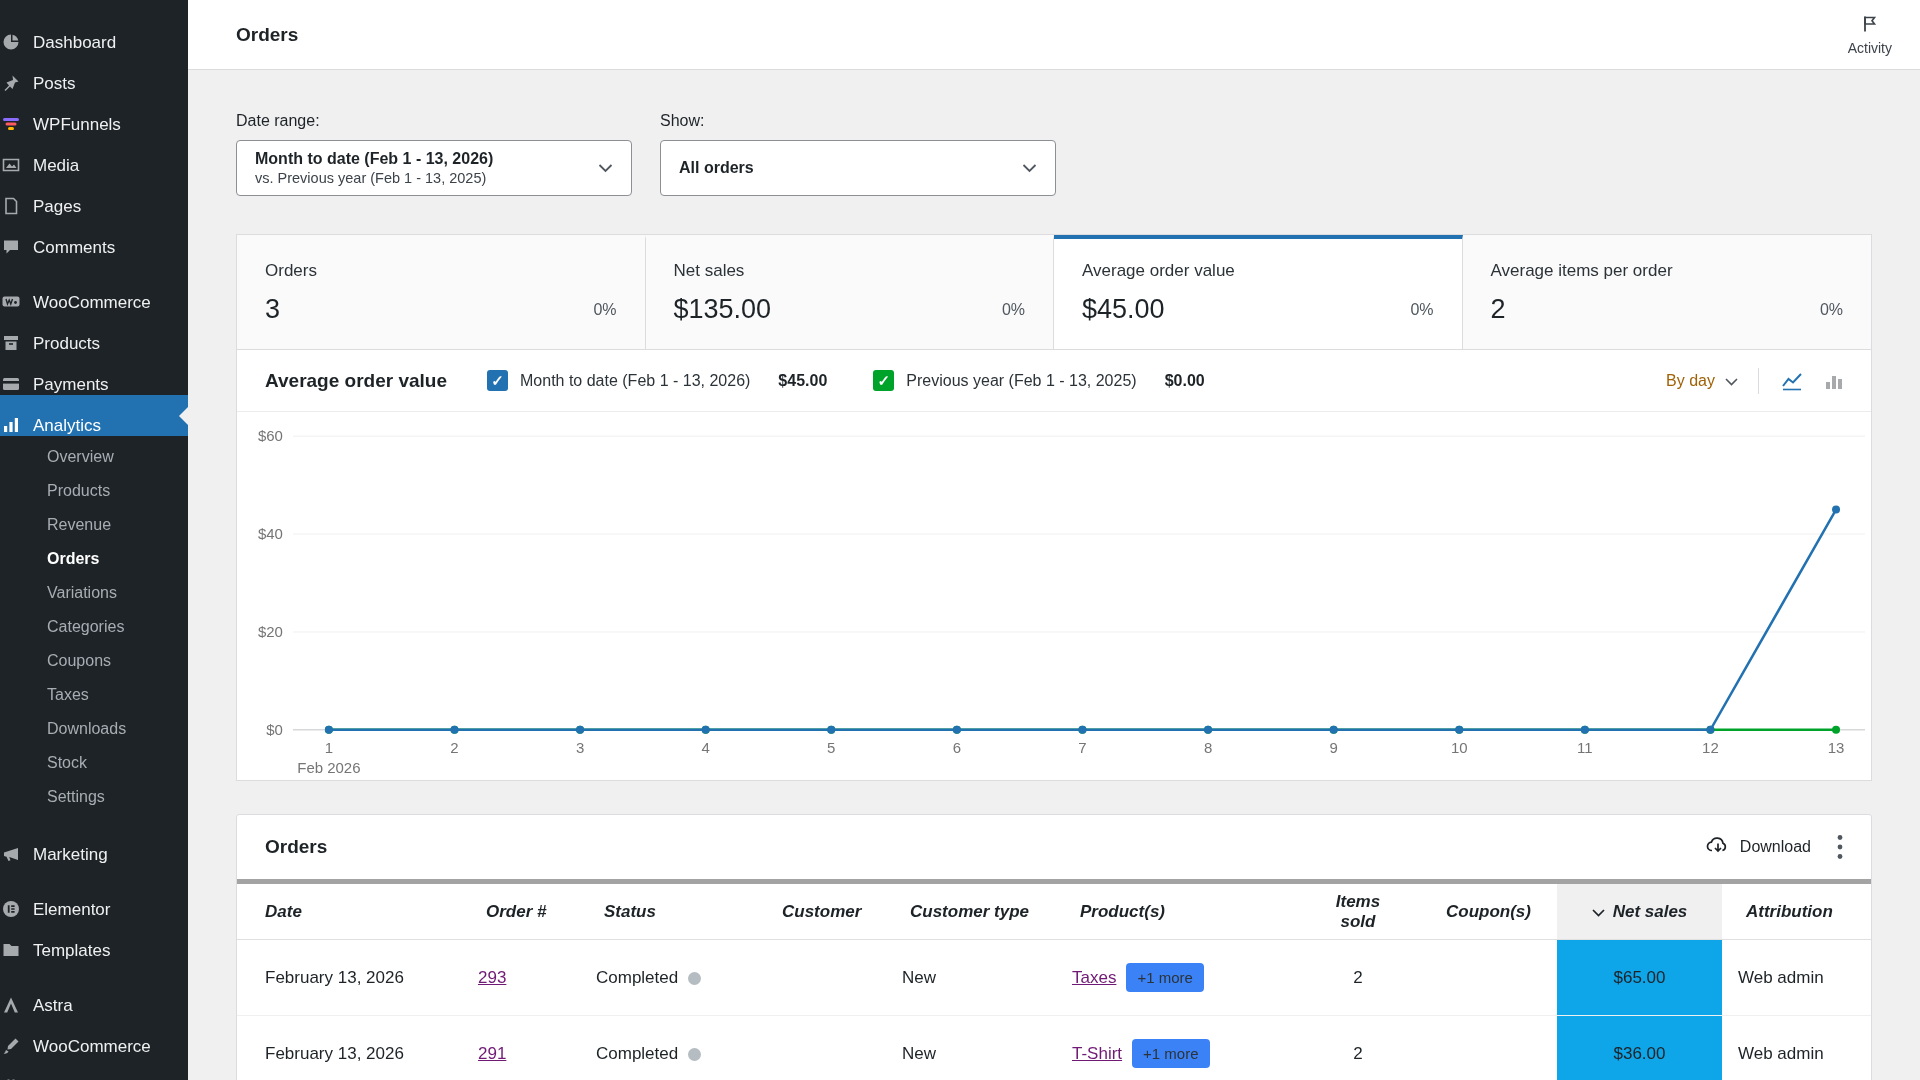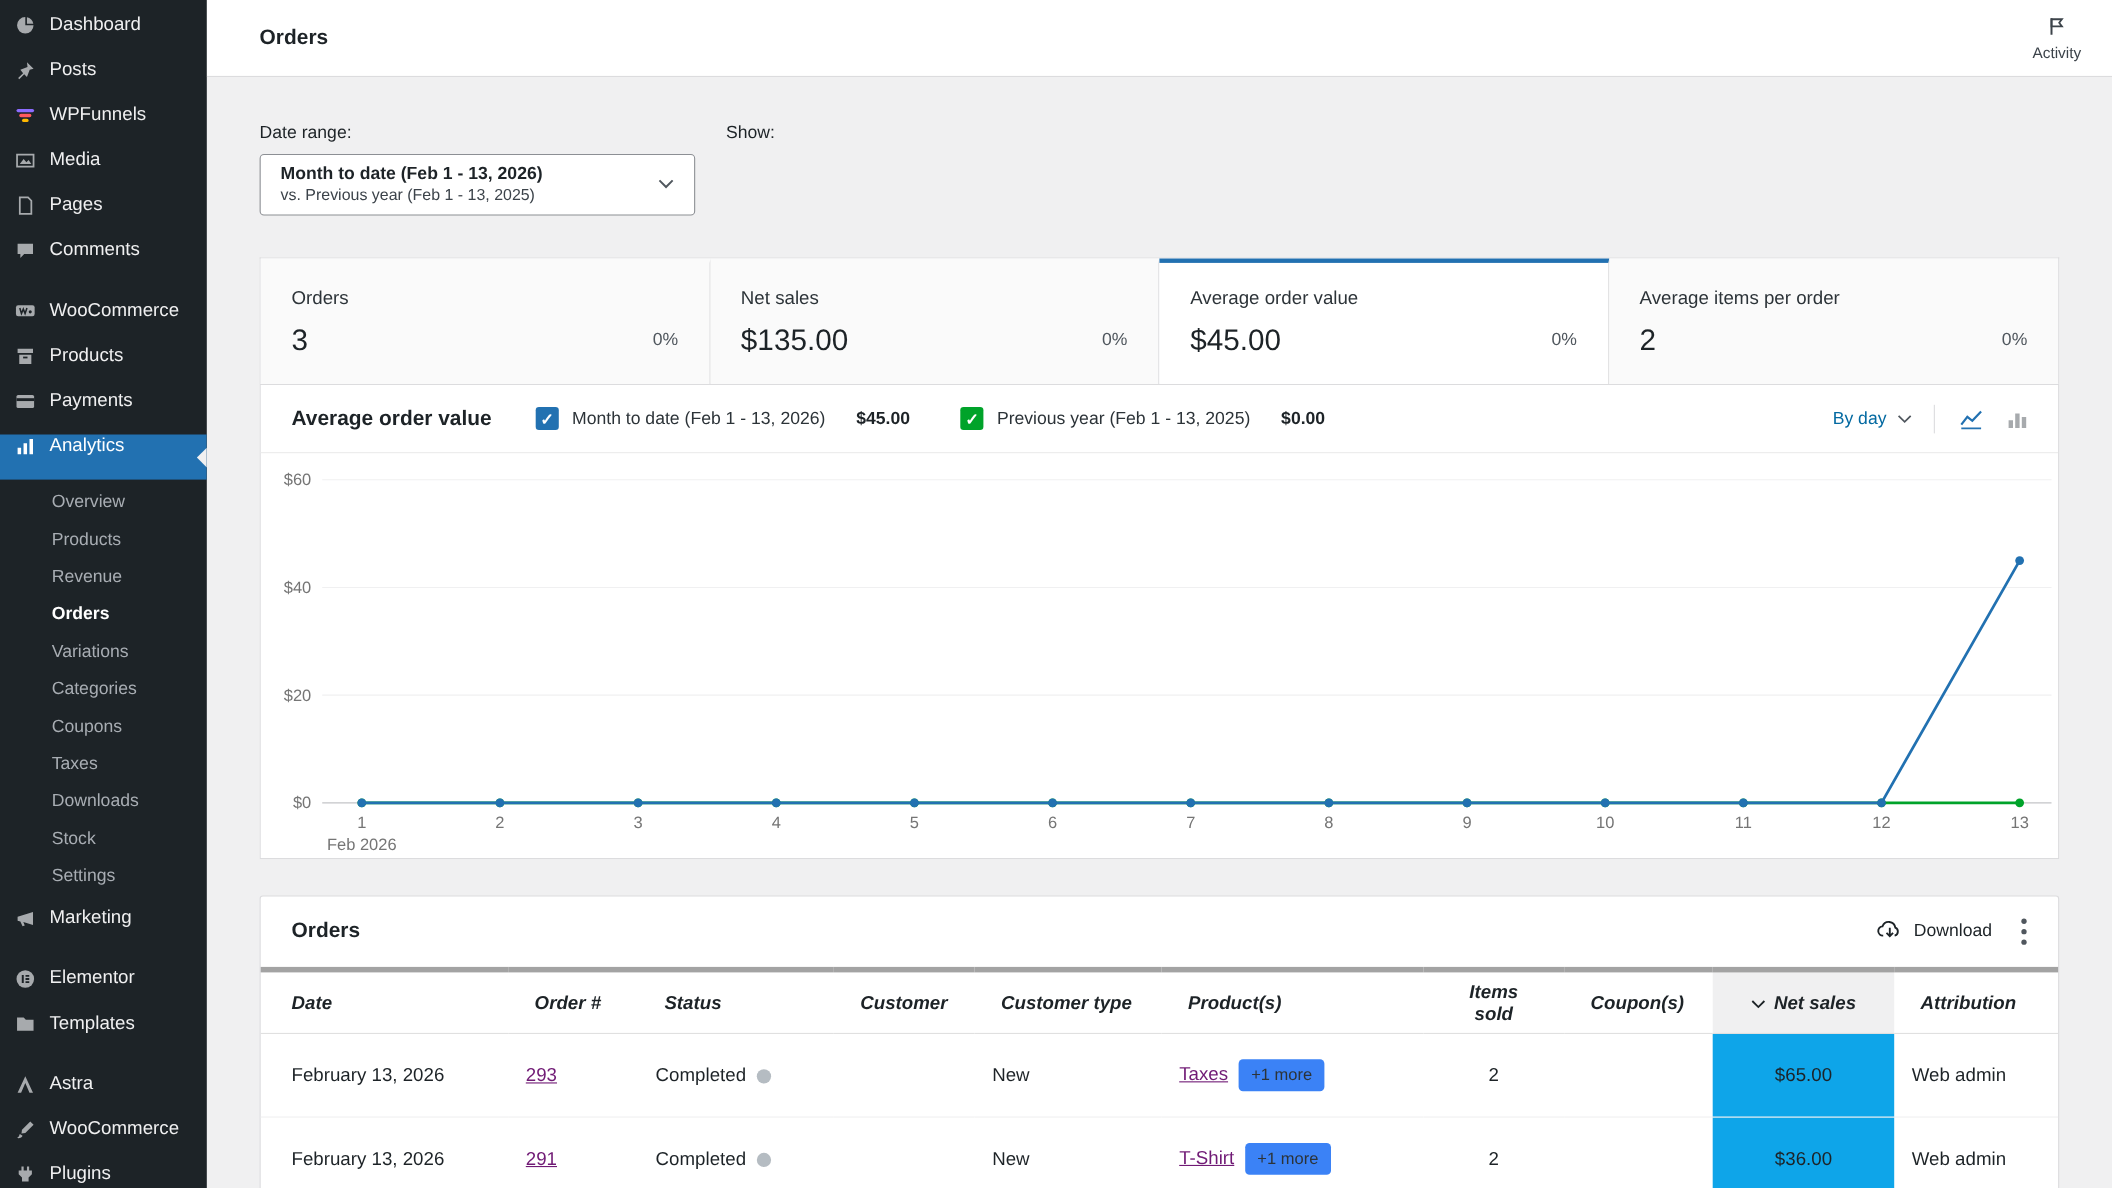--- a/index.html
+++ b/index.html
@@ -2,21 +2,21 @@
 <html><head>
 <meta charset="utf-8">
 <style>
   * { margin:0; padding:0; box-sizing:border-box; }
   html,body { width:1920px; height:1080px; overflow:hidden; }
   body { font-family:"Liberation Sans", sans-serif; background:#f0f0f1; color:#1d2327; font-size:16px; }
   .app { display:flex; width:100%; height:100%; }
 
   
   .sidebar { width:188px; min-width:188px; background:#1d2327; color:#f0f0f1; padding-top:12px; overflow:hidden; }
-  .menu-item { display:flex; align-items:flex-start; gap:11px; height:41px; padding:0 12px; font-size:17px; color:#f0f0f1; cursor:pointer; position:relative; }
+  .menu-item { display:flex; align-items:flex-end; gap:11px; height:41px; padding:0 0; font-size:17px; color:#f0f0f1; cursor:pointer; position:relative; }
   .menu-item .icon { width:22px; height:22px; min-width:22px; color:#a7aaad; display:flex; align-items:center; justify-content:center; }
   .menu-item.active { background:#2271b1; color:#fff; font-weight:400; }
   .menu-item.active .icon { color:#fff; }
   .menu-item.active::after { content:""; position:absolute; right:0; top:50%; transform:translateY(-50%); border:9px solid transparent; border-right-color:#f0f0f1; }
   .group-gap { margin-top:14px; }
   .submenu { padding:4px 0 10px; }
   .submenu-item { display:block; padding:8px 12px 8px 47px; font-size:16px; color:#a8adb3; cursor:pointer; }
   .submenu-item.current { color:#fff; font-weight:700; }
 
   
@@ -45,21 +45,21 @@
 
   
   .chart-panel { background:#fff; border:1px solid #dcdcde; }
   .chart-header { height:62px; display:flex; align-items:center; padding:0 24px; border-bottom:1px solid #ececec; }
   .chart-title { font-size:19px; font-weight:700; margin:0 40px 0 4px; }
   .legend-item { display:flex; align-items:center; margin-right:46px; cursor:pointer; }
   .checkbox { width:21px; height:21px; border-radius:3px; display:flex; align-items:center; justify-content:center; color:#fff; font-size:15px; font-weight:700; margin-right:12px; }
   .legend-label { font-size:16px; color:#2c3338; }
   .legend-value { font-size:16px; font-weight:700; margin-left:28px; color:#1d2327; }
   .chart-controls { margin-left:auto; display:flex; align-items:center; gap:20px; }
-  .interval { display:flex; align-items:center; gap:10px; font-size:16px; color:#0369a1; cursor:pointer; }
+  .interval { display:flex; align-items:center; gap:10px; font-size:16px; color:#a16207; cursor:pointer; }
   .vdiv { width:1px; height:26px; background:#dcdcde; }
   .chart-type { display:flex; gap:16px; align-items:center; }
   .icon-btn { background:none; border:none; cursor:pointer; padding:2px; display:flex; }
   .chart-body { padding:14px 0 2px; }
   .chart-body svg { display:block; width:1632px; height:352px; }
   .axis-label { font-size:15px; fill:#757575; font-family:"Liberation Sans", sans-serif; }
 
   
   .table-panel { background:#fff; border:1px solid #dcdcde; margin-top:33px; border-radius:3px 3px 0 0; }
   .table-header { height:64px; display:flex; align-items:center; justify-content:space-between; padding:0 26px 0 28px; }
@@ -264,20 +264,26 @@
               <div class="primary">Month to date (Feb 1 - 13, 2026)</div>
               <div class="secondary">vs. Previous year (Feb 1 - 13, 2025)</div>
             </div>
             <span><svg width="15" height="9" viewBox="0 0 15 9">
                   <path d="M1.5 1l6 6 6-6" fill="none" stroke="#50575e" stroke-width="1.8"></path>
                 </svg></span>
           </div>
         </div>
         <div class="filter">
           <label class="filter-label">Show:</label>
+          <div class="select">
+            <div class="primary">All orders</div>
+            <span><svg width="15" height="9" viewBox="0 0 15 9">
+                  <path d="M1.5 1l6 6 6-6" fill="none" stroke="#50575e" stroke-width="1.8"></path>
+                </svg></span>
+          </div>
         </div>
       </div>
 
       <div class="summary-row">
         <div class="card">
           <div class="card-label">Orders</div>
           <div class="card-value-row">
             <span class="card-value">3</span>
             <span class="card-delta">0%</span>
           </div>

